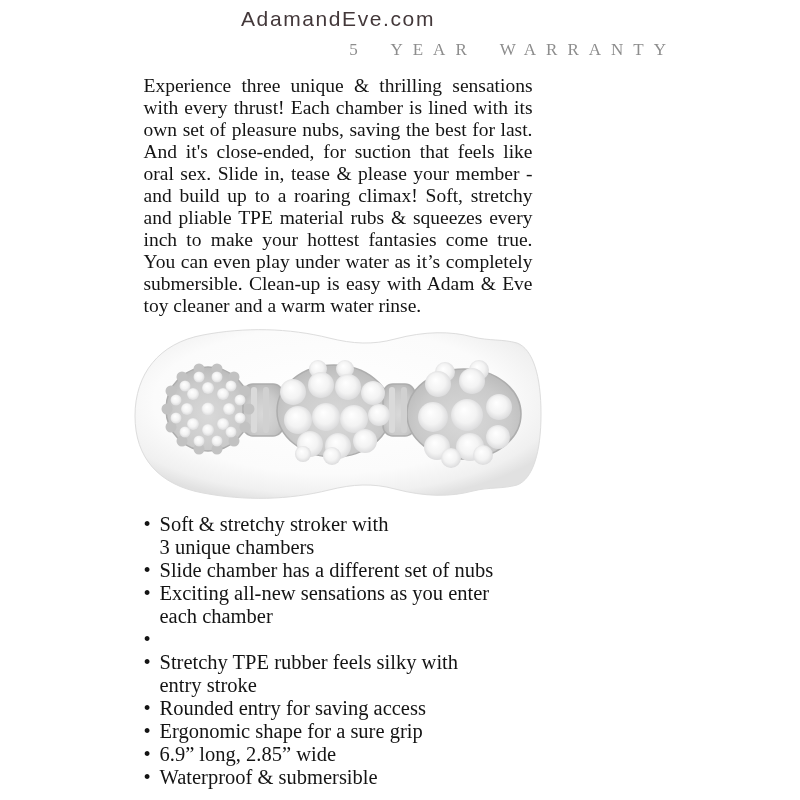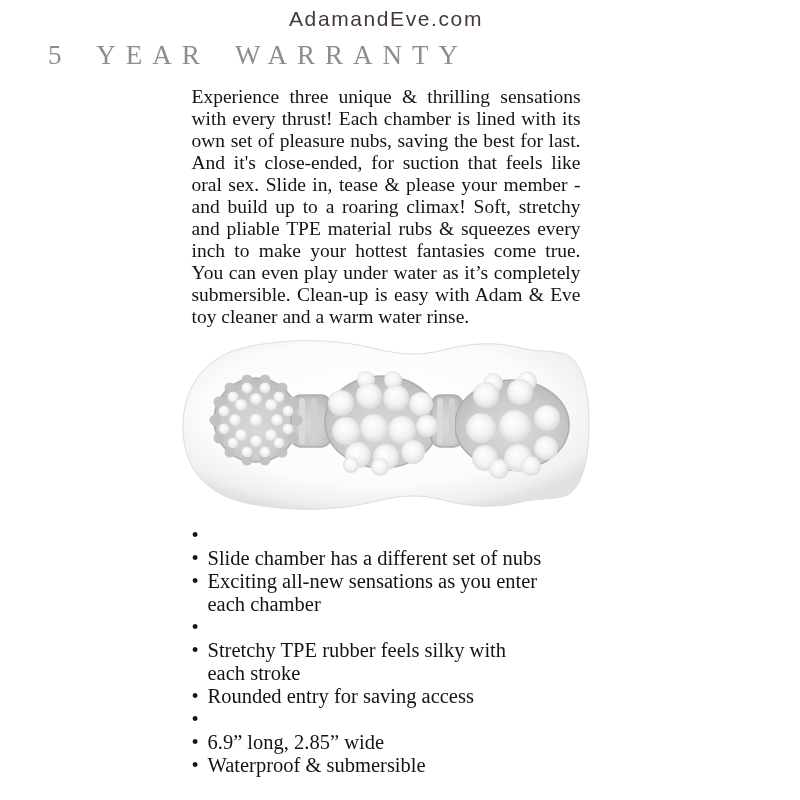--- a/index.html
+++ b/index.html
@@ -1,23 +1,23 @@
 <!DOCTYPE html>
 <html><head>
 <meta charset="utf-8">
 <style>
   html,body{margin:0;padding:0;background:#ffffff;}
   #page{position:relative;width:676px;height:800px;background:#fff;overflow:hidden;
-        font-family:"Liberation Serif",serif;color:var(--text-color,#141414);padding-left:48px;}
+        font-family:"Liberation Serif",serif;color:var(--text-color,#141414);}
   .col{width:389px;margin:1px auto;}
   #site-title{margin-top:7px;text-align:center;
       font-family:"Liberation Sans",sans-serif;
       font-size:21px;letter-spacing:1.6px;color:var(--site-color,#43383a);}
-  #warranty-line{margin-top:9px;text-align:left;
-      font-size:27px;letter-spacing:10px;word-spacing:9px;
+  #warranty-line{margin-top:9px;text-align:right;
+      font-size:17px;letter-spacing:10px;word-spacing:9px;
       color:var(--warranty-color,#8d8d8d);white-space:nowrap;}
   #description{margin-top:15px;font-size:19.5px;line-height:22px;
       text-align:justify;color:var(--text-color,#141414);}
   #figure-wrap{width:410px;height:180px;margin:7px auto 0;}
   #feature-list{margin:9px auto 0;font-size:20.5px;line-height:23px;}
   .feature-row{display:flex;align-items:flex-start;}
   .bullet-dot{width:16px;flex:0 0 16px;text-align:left;}
   .feature-text{white-space:pre-line;}
 </style>
 </head>
@@ -138,44 +138,47 @@
           <circle cx="365" cy="113" r="12" fill="url(#nubGrad)"></circle>
           <circle cx="318" cy="134" r="10" fill="url(#nubGrad)"></circle>
           <circle cx="350" cy="131" r="10" fill="url(#nubGrad)"></circle>
         </g>
     </svg>
   </div>
 
   <div id="feature-list" class="col">
       <div class="feature-row">
         <span class="bullet-dot">•</span>
+        <span class="feature-text">Soft &amp; stretchy stroker with
+3 unique chambers</span>
       </div>
       <div class="feature-row">
         <span class="bullet-dot">•</span>
         <span class="feature-text">Slide chamber has a different set of nubs</span>
       </div>
       <div class="feature-row">
         <span class="bullet-dot">•</span>
         <span class="feature-text">Exciting all-new sensations as you enter
 each chamber</span>
       </div>
       <div class="feature-row">
         <span class="bullet-dot">•</span>
       </div>
       <div class="feature-row">
         <span class="bullet-dot">•</span>
         <span class="feature-text">Stretchy TPE rubber feels silky with
-each stroke</span>
+entry stroke</span>
       </div>
       <div class="feature-row">
         <span class="bullet-dot">•</span>
         <span class="feature-text">Rounded entry for saving access</span>
       </div>
       <div class="feature-row">
         <span class="bullet-dot">•</span>
+        <span class="feature-text">Ergonomic shape for a sure grip</span>
       </div>
       <div class="feature-row">
         <span class="bullet-dot">•</span>
         <span class="feature-text">6.9” long, 2.85” wide</span>
       </div>
       <div class="feature-row">
         <span class="bullet-dot">•</span>
         <span class="feature-text">Waterproof &amp; submersible</span>
       </div>
     </div>

